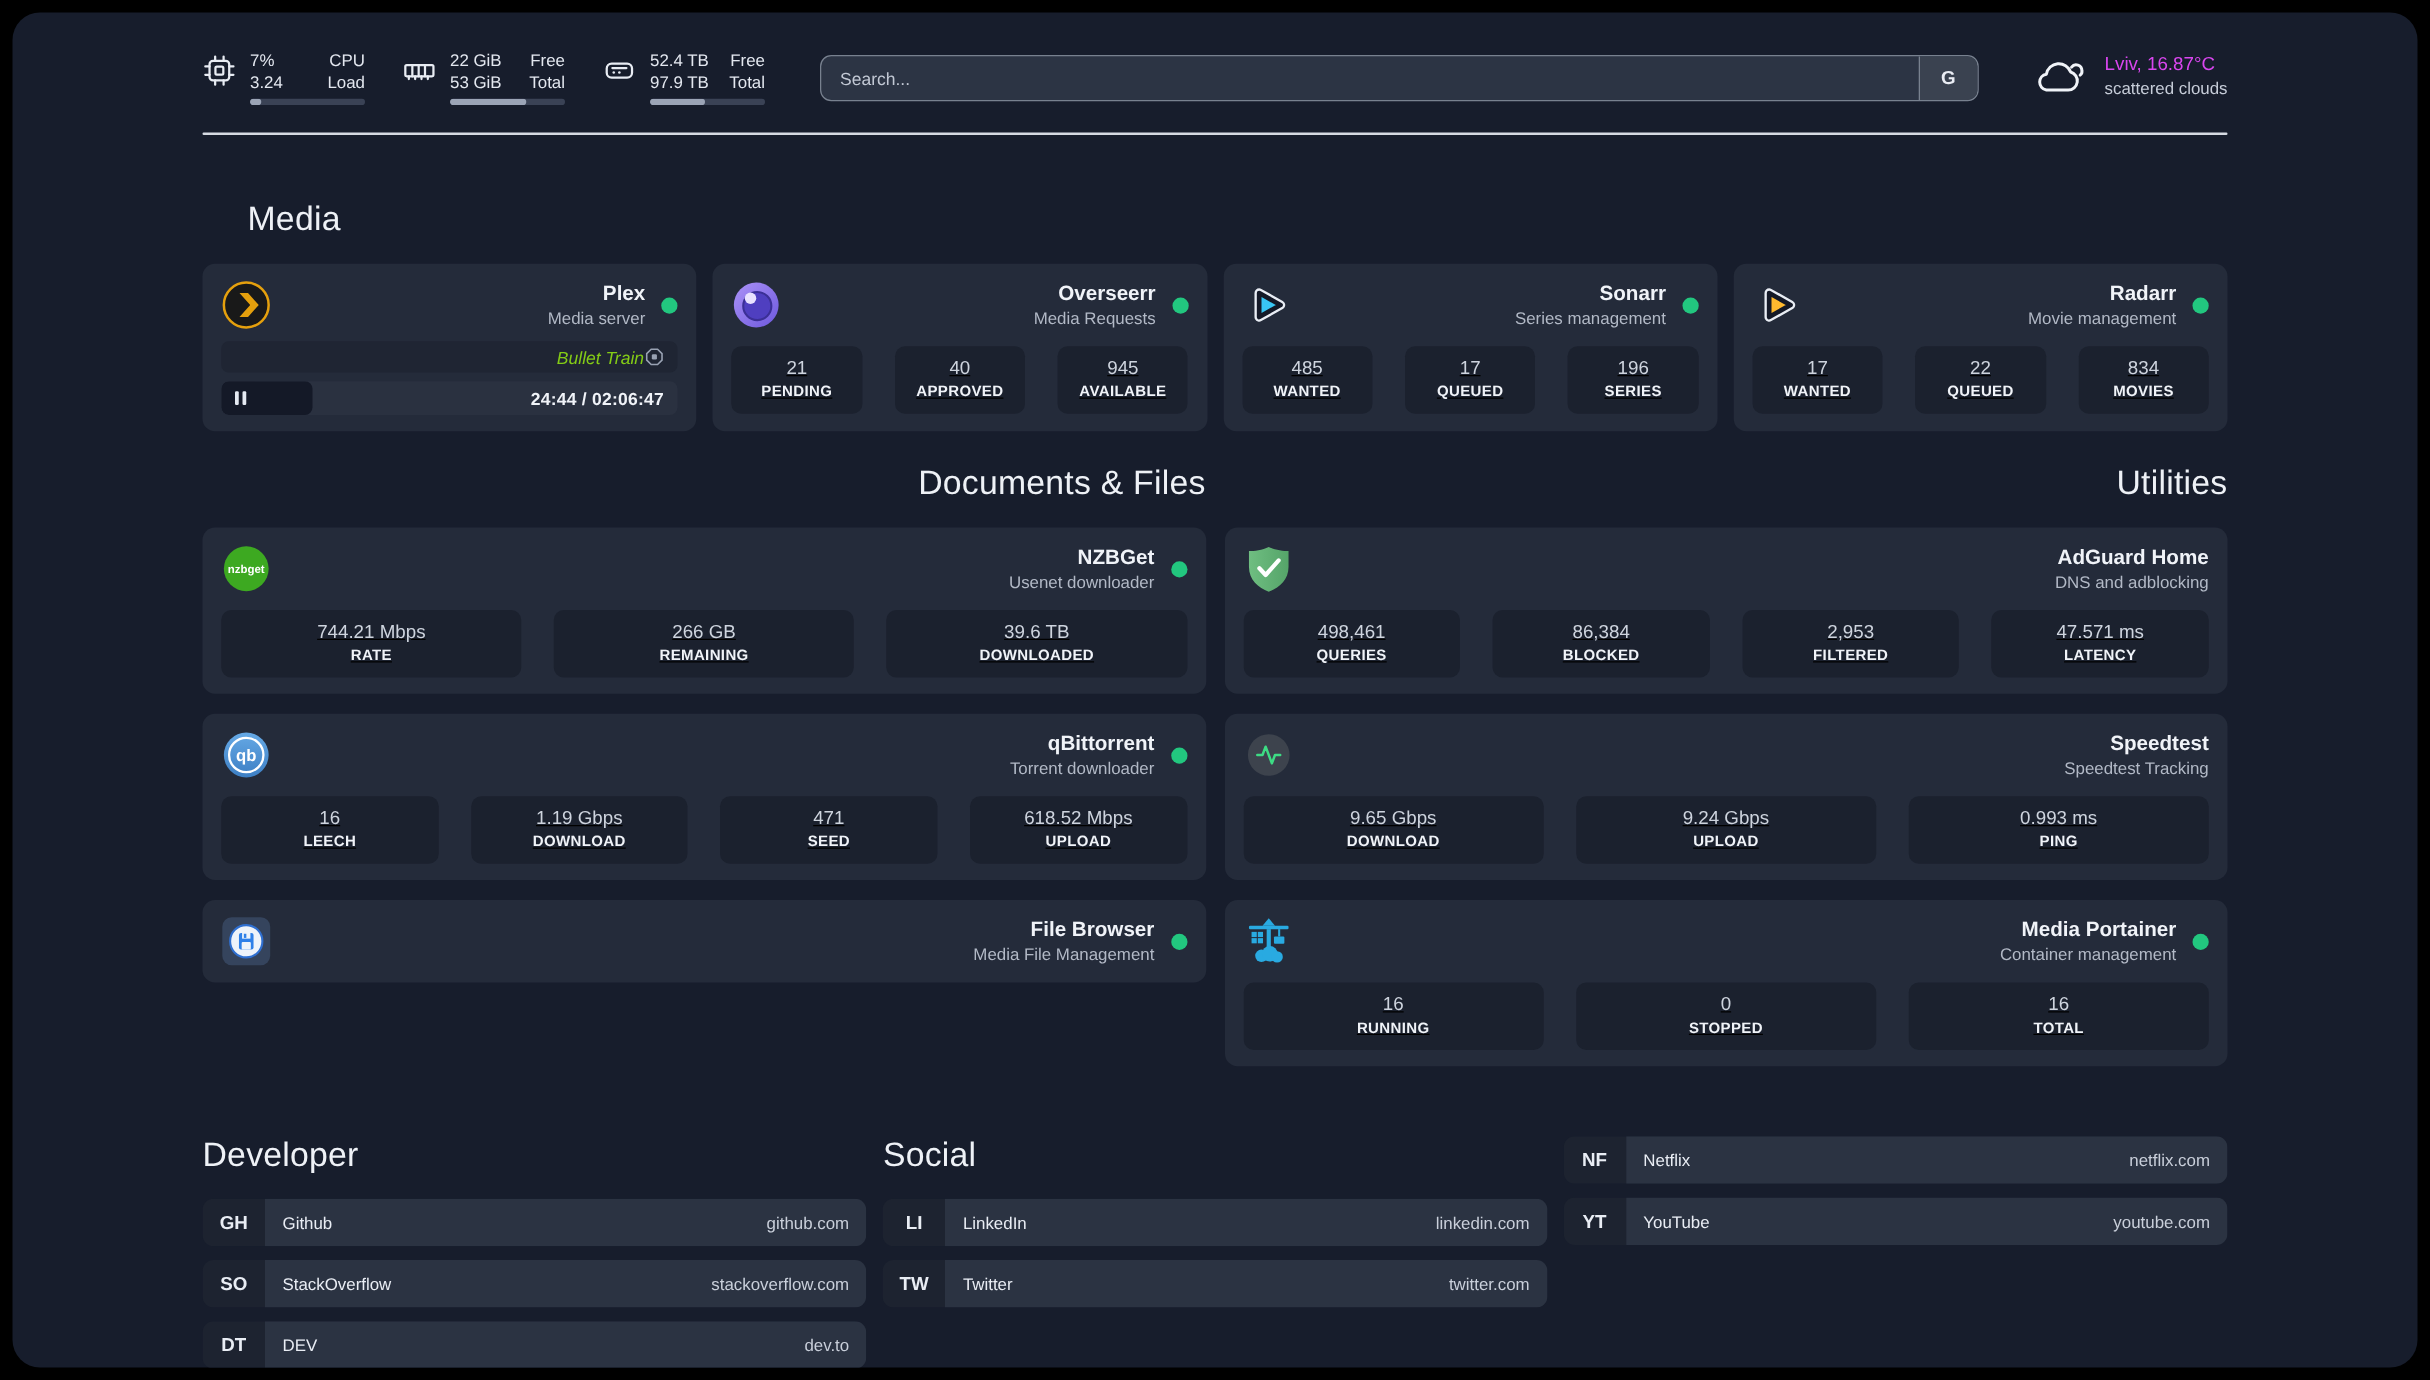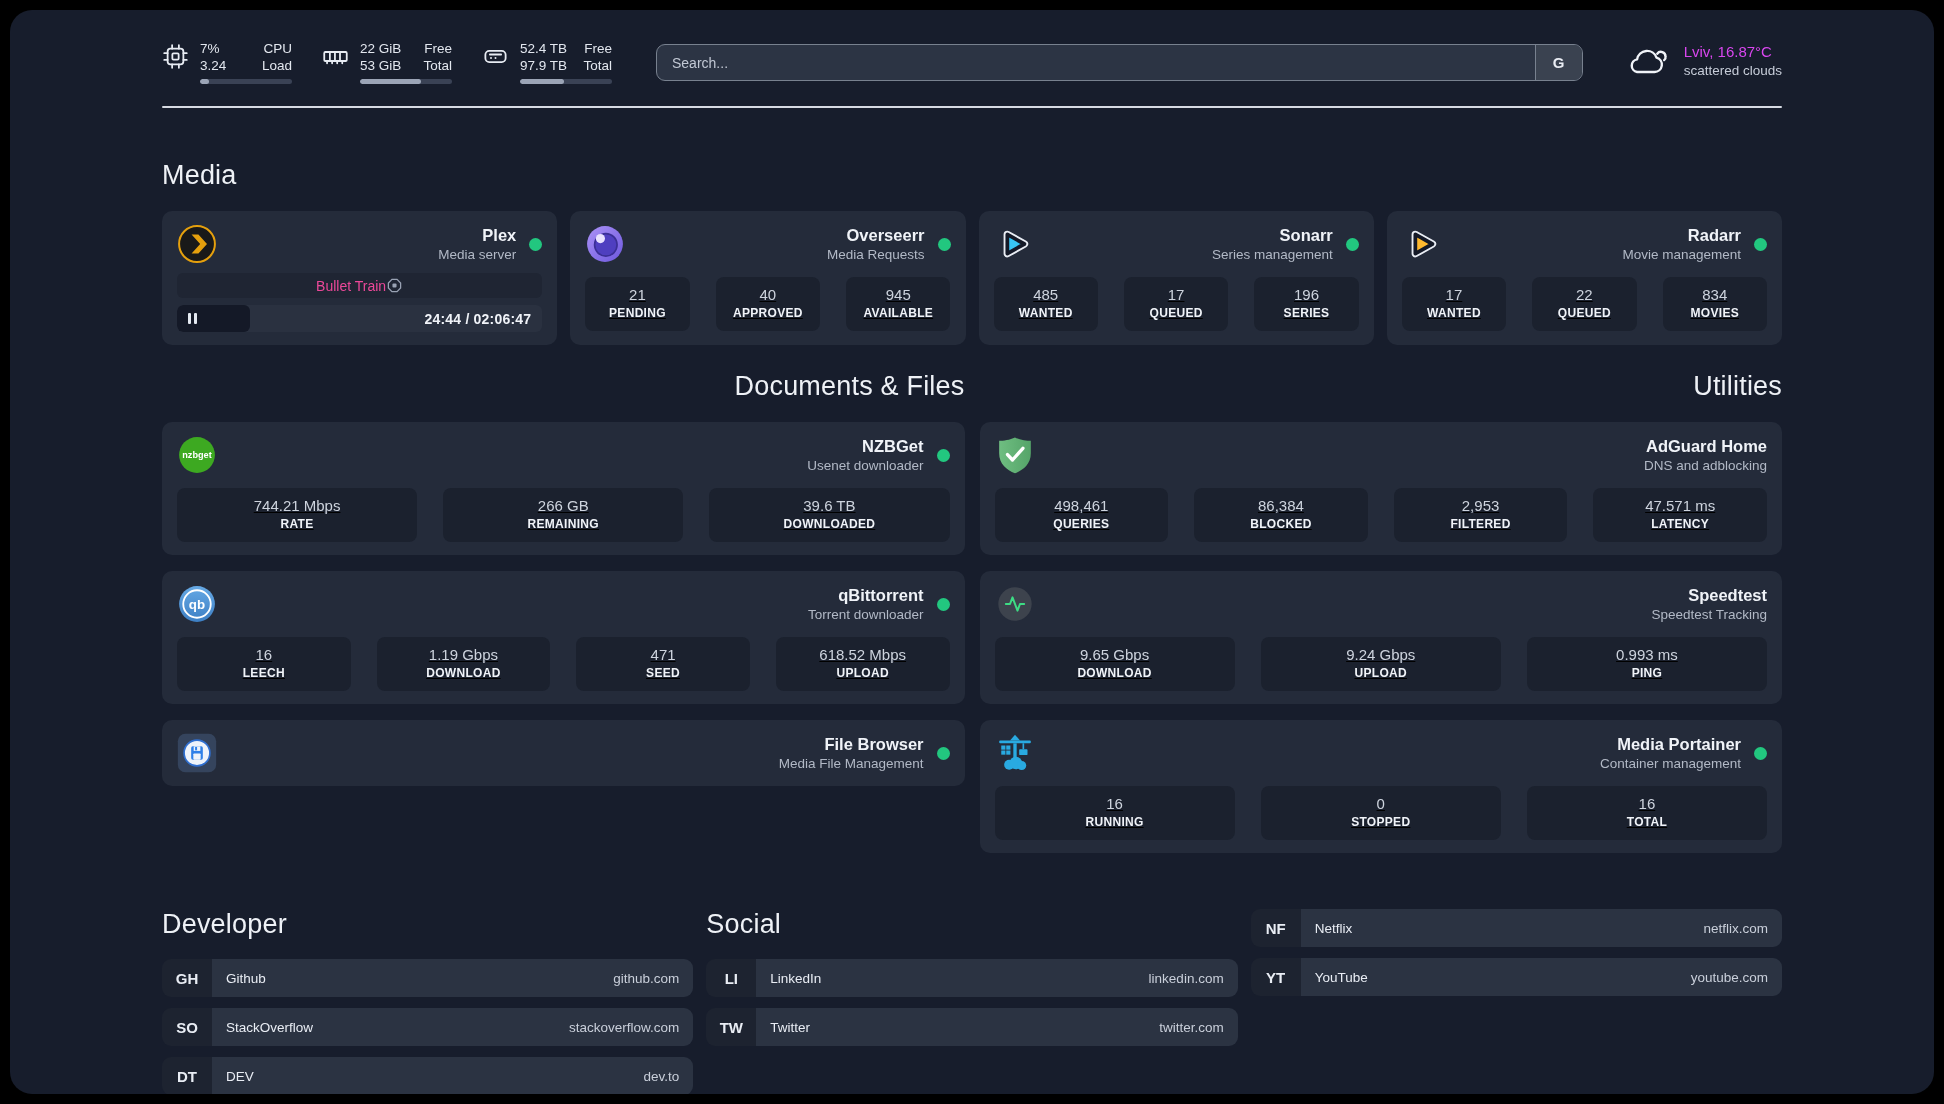--- a/index.html
+++ b/index.html
@@ -30,40 +30,40 @@
 
   .weather { display:flex; gap:13px; align-items:center; margin-top:2px; }
   .weather-icon { width:44px; height:32px; flex:none; }
   .weather-l1 { font-size:15px; color:#d946ef; line-height:20px; }
   .weather-l2 { font-size:13.5px; color:#c6ccd8; line-height:18px; }
 
   .divider { height:2px; background:#d6dae2; border-radius:1px; margin-top:22px; }
 
   
   h2.sec { font-size:27px; font-weight:500; color:#eef1f6; margin:0; letter-spacing:.2px; }
-  .media-sec h2 { margin-top:52px; }
+  .media-sec h2 { margin-top:52px;margin-left:36px; }
   .grid4 { display:grid; grid-template-columns:repeat(4,1fr); gap:13px; margin-top:20px; }
 
   .card { background:#242b3a; border-radius:10px; padding:13px 15px; cursor:pointer; }
   .card-head { display:flex; align-items:center; gap:13px;text-align:right; }
   .app-icon { width:40px; height:40px; flex:none; }
   .app-icon svg { width:100%; height:100%; display:block; }
   .chead-text { flex:1; min-width:0; }
   .app-name { font-size:16.5px; font-weight:600; color:#f0f3f8; line-height:21px; }
   .app-desc { font-size:13.5px; color:#b2b9c6; line-height:18px; }
   .status-dot { width:13px; height:13px; border-radius:50%; flex:none; }
 
   .stat-row { display:grid; grid-auto-flow:column; grid-auto-columns:1fr; gap:26px; margin-top:13px;text-decoration:underline; }
   .tile { background:#1b212e; border-radius:8px; padding:8px 6px 9px; text-align:center; }
   .tile-val { font-size:15px; color:#ced4de; line-height:20px; white-space:nowrap; }
   .tile-lbl { font-size:12px; font-weight:700; color:#f0f3f8; line-height:17px; letter-spacing:.3px; }
 
   
   .now-row { margin-top:9px; background:#1f2533; border-radius:6px; padding:3px 10px; height:25px;
-             display:flex; justify-content:center; align-items:center; font-size:14px; color:#ec4899; }
+             display:flex; justify-content:flex-end; align-items:center; font-size:14px; color:#84cc16;font-style:italic; }
   .oct-icon { width:17px; height:17px; display:flex; cursor:pointer; }
   .progress-row { margin-top:7px; height:27px; background:#2a3140; border-radius:6px; position:relative; display:flex; align-items:center; overflow:hidden; }
   .progress-fill { position:absolute; left:0; top:0; bottom:0; background:#141927; border-radius:6px; }
   .pause-icon { position:relative; margin-left:11px; display:flex; gap:3px; cursor:pointer; }
   .pause-icon i { width:3px; height:11px; background:#e5eaf2; border-radius:1px; }
   .progress-time { position:relative; margin-left:auto; margin-right:11px; font-size:14px; font-weight:600; color:#f0f3f8; letter-spacing:.2px; }
 
   
   .twocol { display:grid; grid-template-columns:1fr 1fr; gap:15px; margin-top:26px; }
   .col h2 { margin-bottom:20px;text-align:right; }

